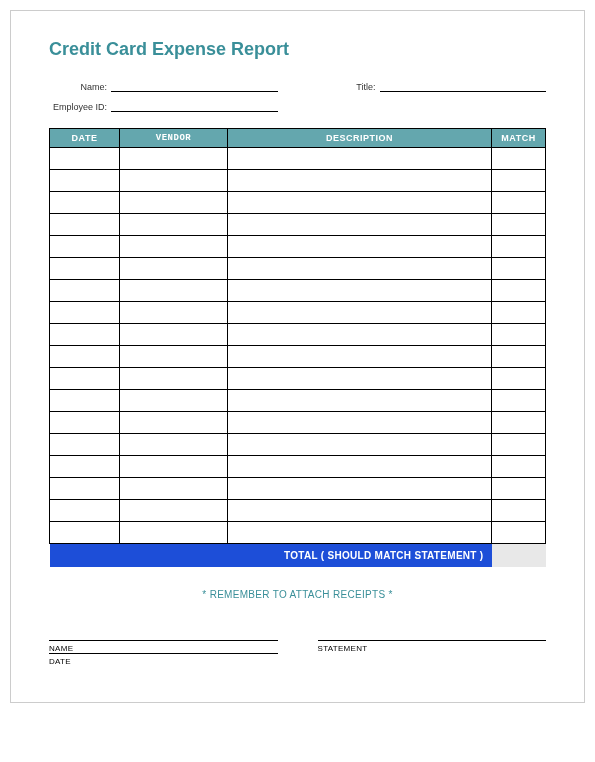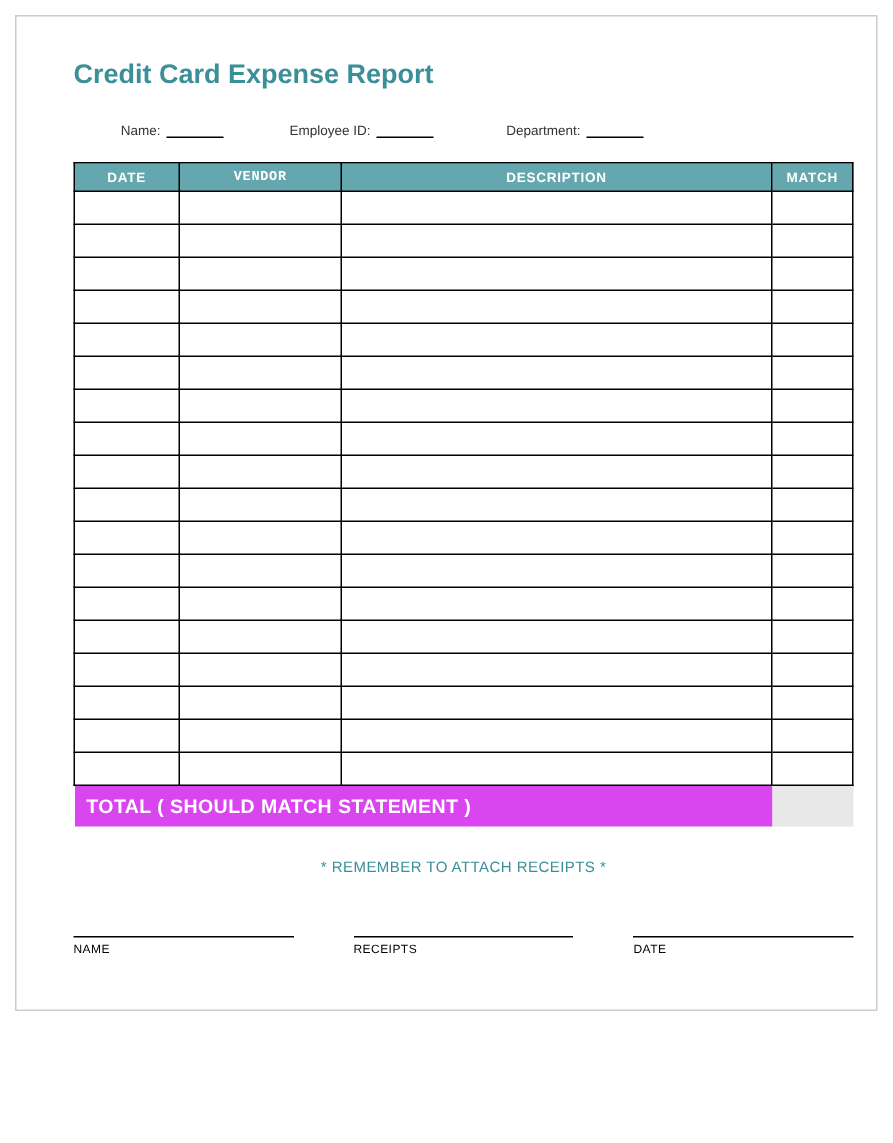--- a/index.html
+++ b/index.html
@@ -6,33 +6,33 @@
   body {
     margin: 0;
     padding: 10px;
     background: #fff;
     font-family: Arial, Helvetica, sans-serif;
     font-size: 10px;
   }
   .page {
     width: 575px;
     border: 1px solid #ccc;
-    padding: 28px 15px 36px 38px;
+    padding: 28px 38px 36px 38px;
     margin: 0 auto;
     background: #fff;
   }
   .title {
     color: #3a8f99;
     font-size: 18px;
     font-weight: bold;
     margin-bottom: 20px;
   }
   .fields {
     display: grid;
-    grid-template-columns: 1fr 1fr 1fr 1fr;
+    grid-template-columns: 1fr 1fr;
     column-gap: 40px;
     row-gap: 8px;
     margin-bottom: 16px;
   }
   .field {
     display: flex;
     align-items: flex-end;
   }
   .field-label {
     font-size: 9px;
@@ -68,44 +68,44 @@
     border: 1px solid #000;
     height: 22px;
     font-size: 9px;
     padding: 2px 4px;
   }
   .col-date { width: 70px; }
   .col-vendor { width: 108px; font-family: Liberation Mono, monospace; }
   .col-desc { }
   .col-amount { width: 54px; }
   .total-row td.total-label {
-    background: #d946ef;
+    background: #1d4ed8;
     color: #fff;
-    font-size: 13px;
+    font-size: 10px;
     font-weight: bold;
-    text-align: left;
+    text-align: right;
     padding: 6px 8px;
     border: none;
     letter-spacing: 0.3px;
   }
   .total-row td.total-value {
     background: #e8e8e8;
     border: none;
   }
   .reminder {
     text-align: center;
     color: #3a8f99;
     font-size: 10px;
     font-weight: normal;
     margin: 22px 0 40px 0;
     letter-spacing: 0.3px;
   }
   .sig-row {
     display: grid;
-    grid-template-columns: 1fr 1fr 1fr;
+    grid-template-columns: 1fr 1fr;
     column-gap: 40px;
   }
   .sig-cell {
     border-top: 0.5px solid #000;
     font-size: 8px;
     padding-top: 3px;
     letter-spacing: 0.3px;
   }
 </style>
 </head>
@@ -114,25 +114,25 @@
 <div class="page">
 
   <div class="title">Credit Card Expense Report</div>
 
   <div class="fields">
     <div class="field">
       <span class="field-label">Name:</span>
       <span class="field-line"></span>
     </div>
     <div class="field">
-      <span class="field-label">Employee ID:</span>
+      <span class="field-label">Title:</span>
       <span class="field-line"></span>
     </div>
     <div class="field">
-      <span class="field-label">Department:</span>
+      <span class="field-label">Employee ID:</span>
       <span class="field-line"></span>
     </div>
   </div>
 
   <table class="report">
     <thead>
       <tr>
         <th class="col-date">DATE</th>
         <th class="col-vendor">VENDOR</th>
         <th class="col-desc">DESCRIPTION</th>
@@ -254,17 +254,17 @@
         <td colspan="3" class="total-label">TOTAL ( SHOULD MATCH STATEMENT )</td>
         <td class="total-value"></td>
       </tr>
     </tfoot>
   </table>
 
   <div class="reminder">* REMEMBER TO ATTACH RECEIPTS *</div>
 
   <div class="sig-row">
     <div class="sig-cell">NAME</div>
-    <div class="sig-cell">RECEIPTS</div>
+    <div class="sig-cell">STATEMENT</div>
     <div class="sig-cell">DATE</div>
   </div>
 
 </div>
 
 </body></html>

